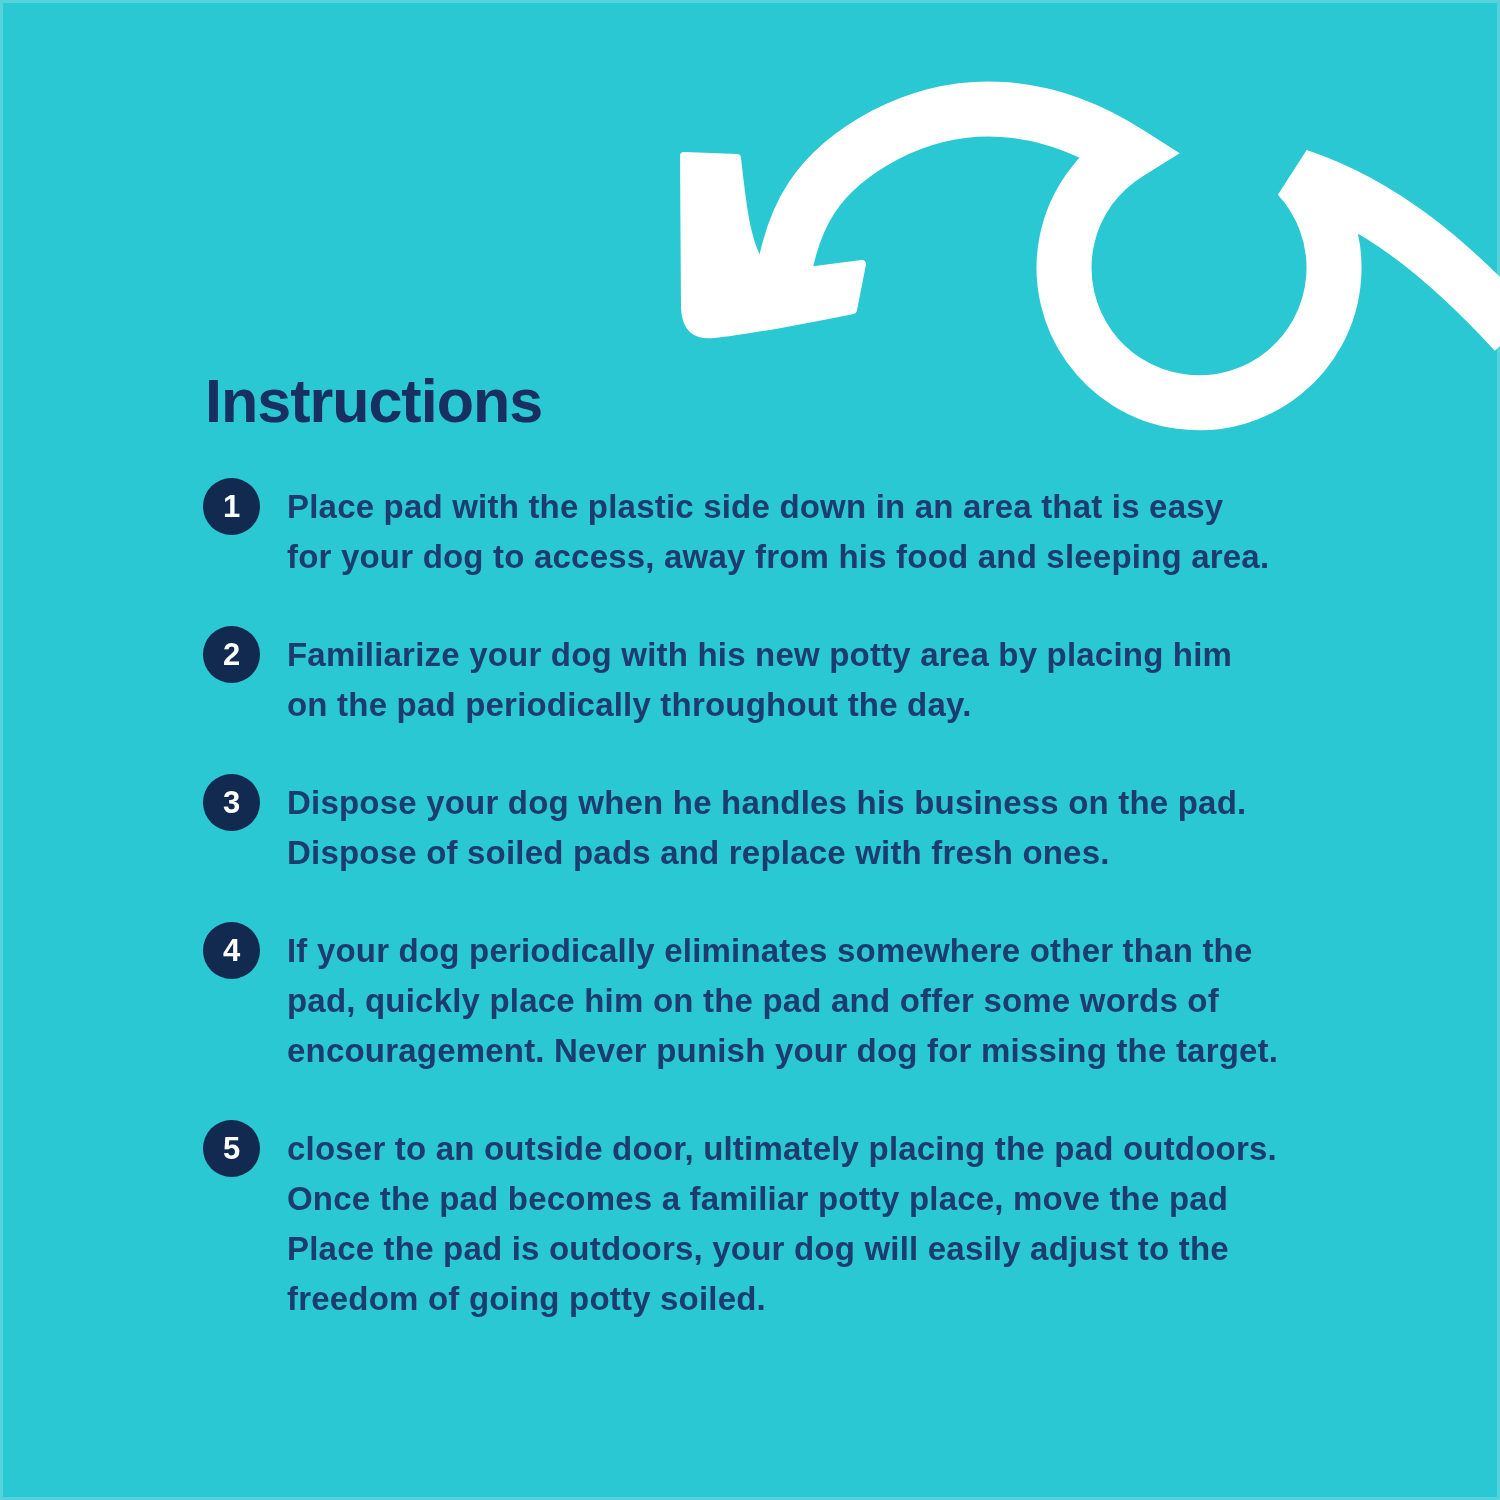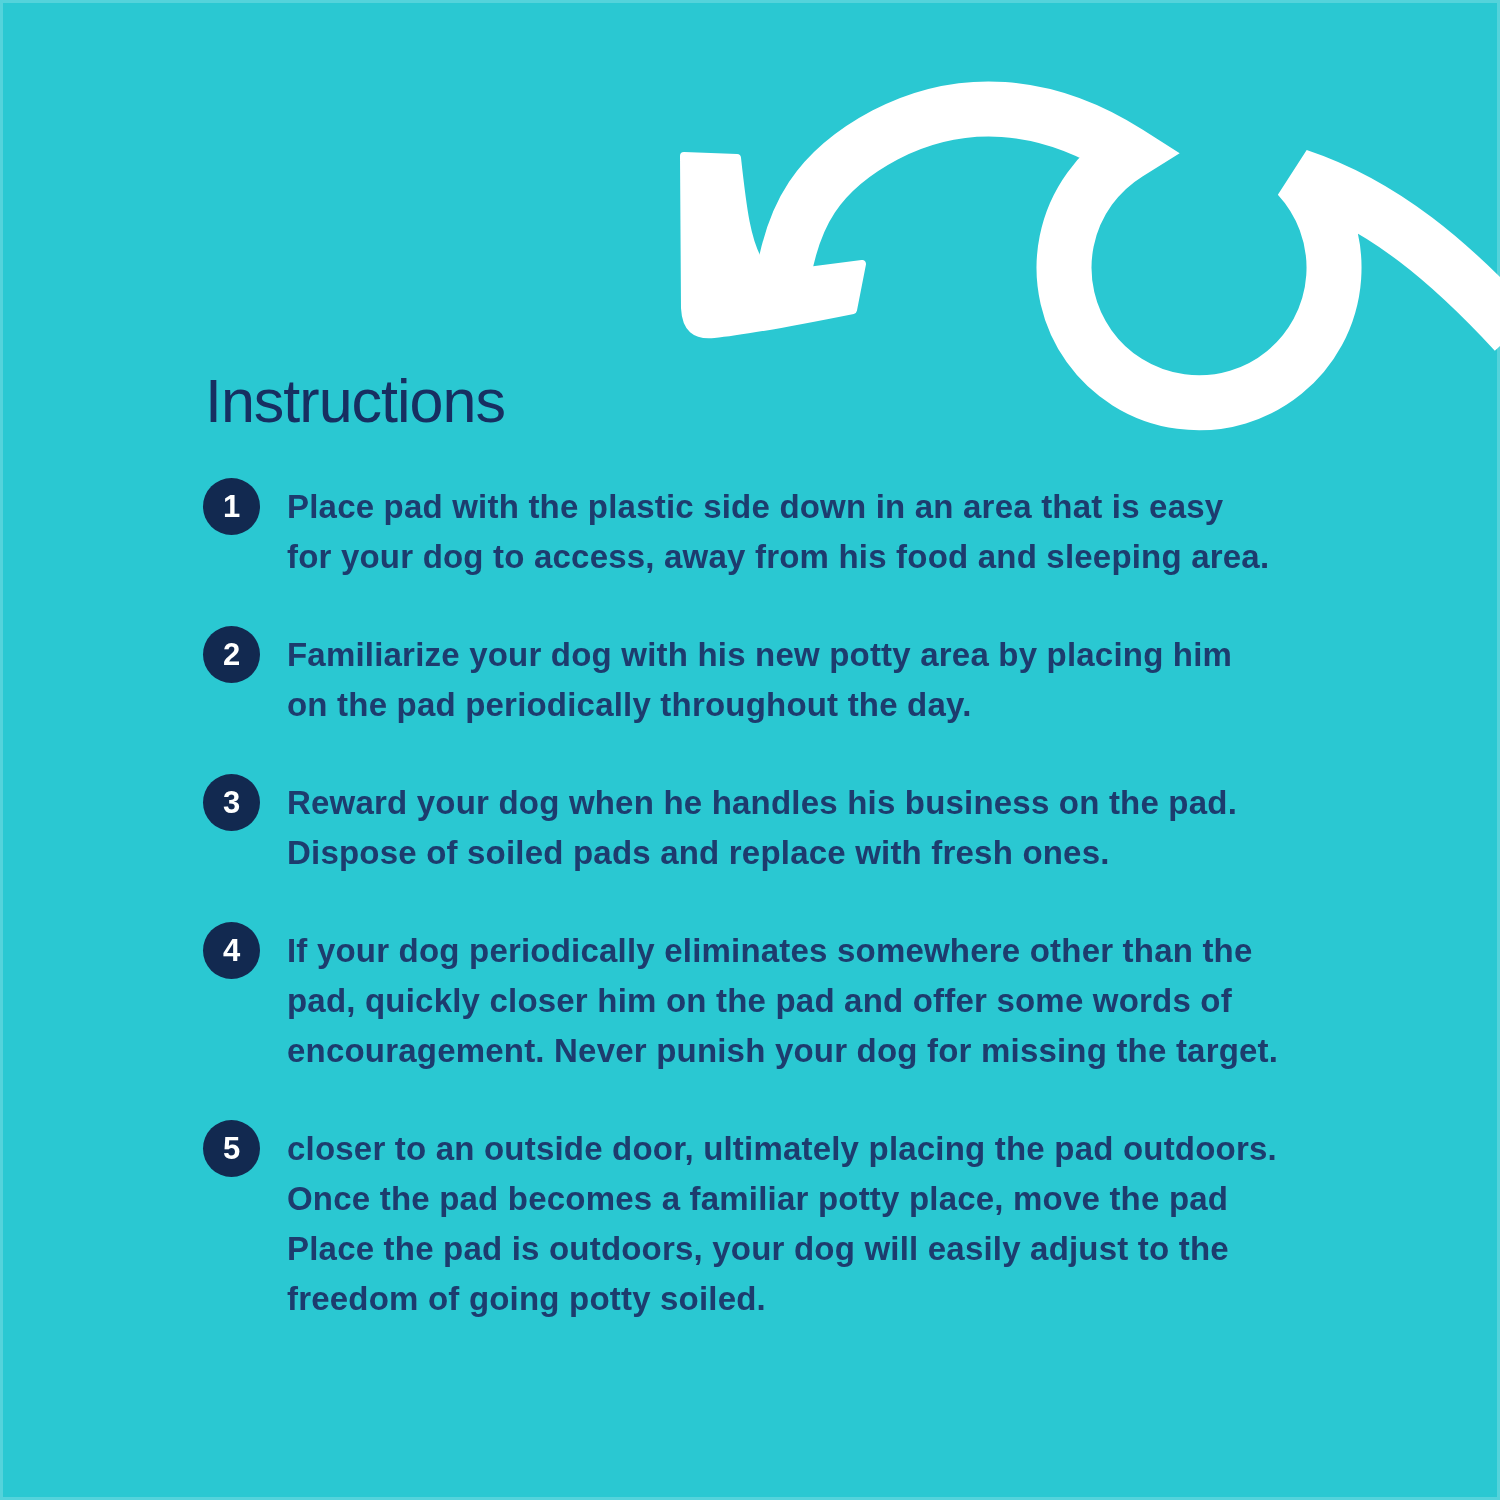--- a/index.html
+++ b/index.html
@@ -28,21 +28,21 @@
     width: 1500px;
     height: 1500px;
     pointer-events: none;
   }
   .title {
     position: absolute;
     left: 205px;
     top: 366px;
     margin: 0;
     font-size: 61px;
-    font-weight: normal;
+    font-weight: bold;
     letter-spacing: -1px;
     color: var(--title, #172F61);
     white-space: nowrap;
   }
   .list {
     position: absolute;
     left: 203px;
     top: 482px;
   }
   .item {
@@ -113,32 +113,32 @@
         <div>Familiarize your dog with his new potty area by placing him</div>
         <div>on the pad periodically throughout the day.</div>
       </div>
   </div>
 
   <div class="item">
     <div class="badge">
       <span>3</span>
     </div>
     <div class="step-text">
-        <div>Reward your dog when he handles his business on the pad.</div>
+        <div>Dispose your dog when he handles his business on the pad.</div>
         <div>Dispose of soiled pads and replace with fresh ones.</div>
       </div>
   </div>
 
   <div class="item">
     <div class="badge">
       <span>4</span>
     </div>
     <div class="step-text">
         <div>If your dog periodically eliminates somewhere other than the</div>
-        <div>pad, quickly closer him on the pad and offer some words of</div>
+        <div>pad, quickly place him on the pad and offer some words of</div>
         <div>encouragement. Never punish your dog for missing the target.</div>
       </div>
   </div>
 
   <div class="item">
     <div class="badge">
       <span>5</span>
     </div>
     <div class="step-text">
         <div>closer to an outside door, ultimately placing the pad outdoors.</div>

